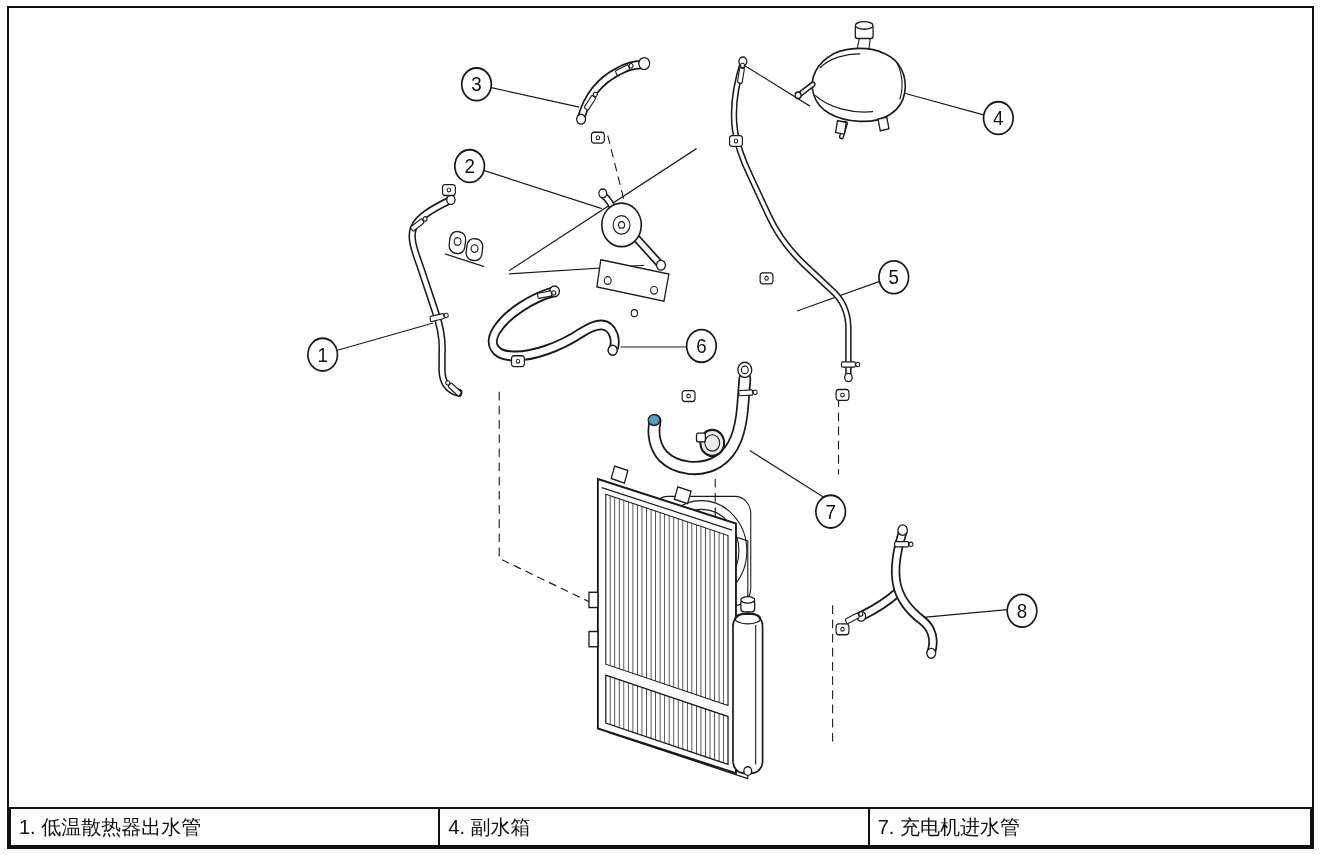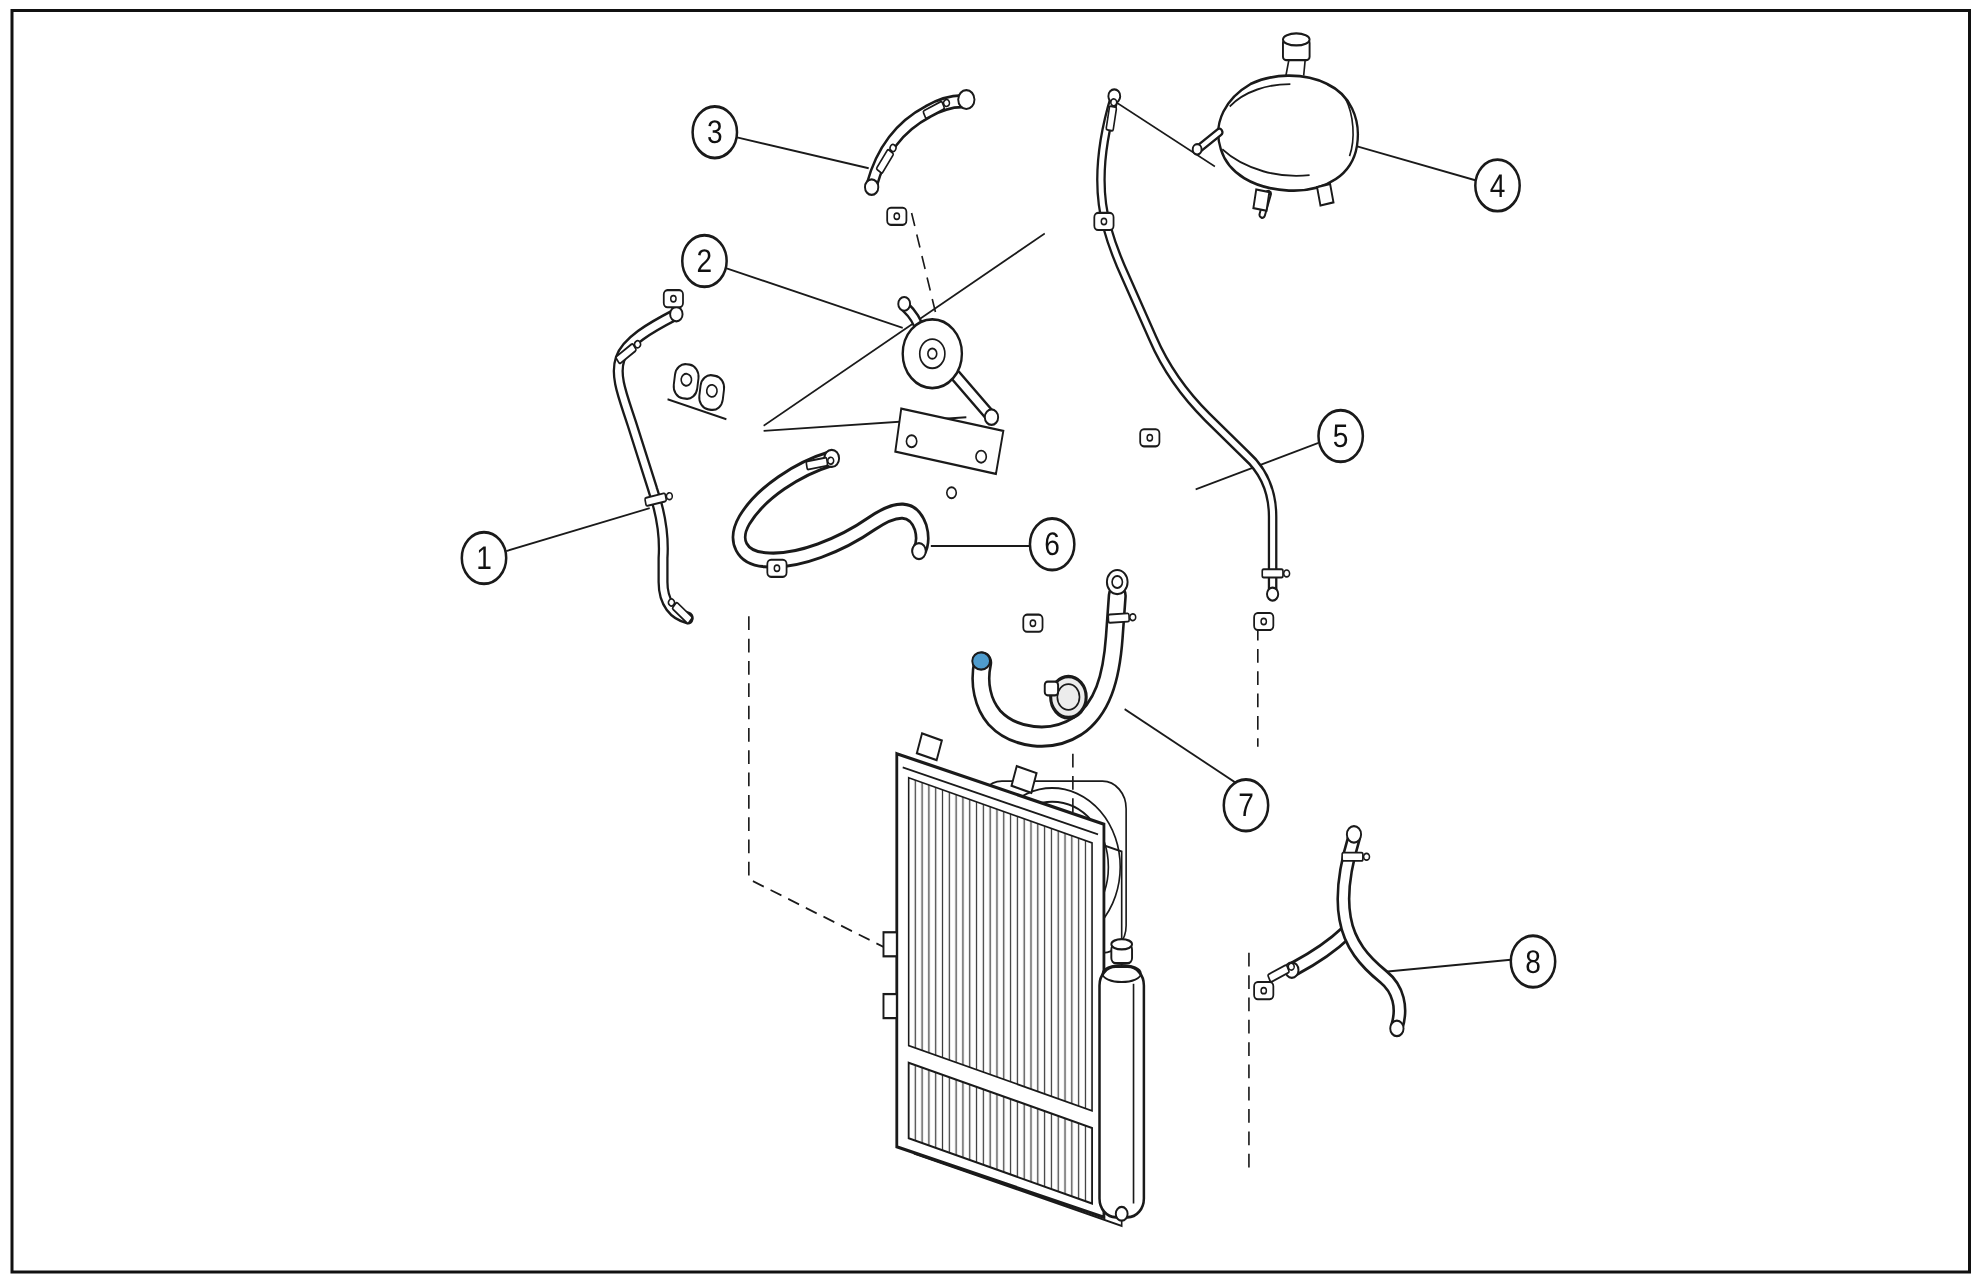--- a/index.html
+++ b/index.html
@@ -248,17 +248,22 @@
       </svg>
     </div>
 
     <table class="legend">
       <colgroup>
         <col style="width:33%">
           <col style="width:33%">
           <col style="width:34%">
       </colgroup>
       <tbody>
+        <tr>
+          <td>1. 低温散热器出水管</td>
+          <td>4. 副水箱</td>
+          <td>7. 充电机进水管</td>
+        </tr>
       </tbody>
     </table>
 
   </div>
 </div>
 
 </body></html>

